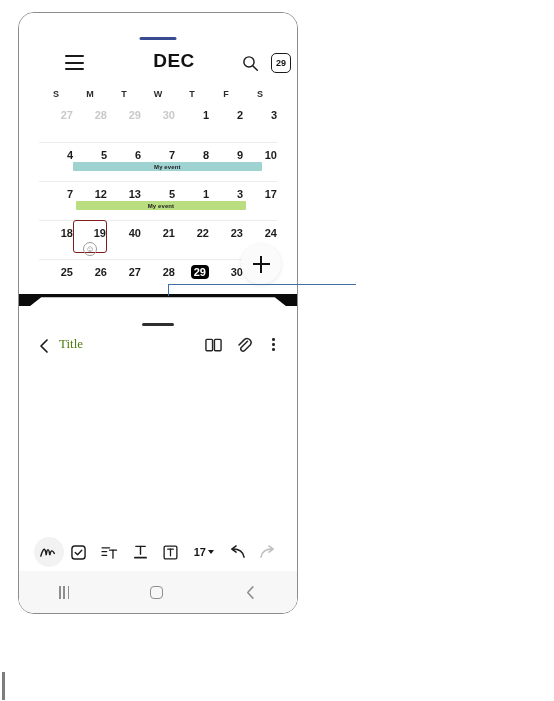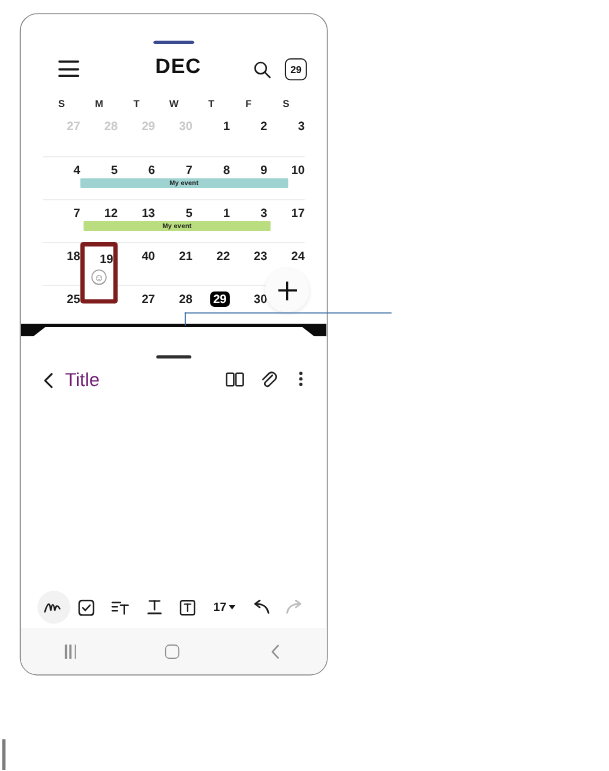--- a/index.html
+++ b/index.html
@@ -22,21 +22,21 @@
   }
 
   
   .cal { position: absolute; left: 0; top: 0; width: 100%; height: 281px; background:#fff; }
 
   .cal-tab {
     position: absolute; left: 50%; transform: translateX(-50%);
     top: 24px; width: 37px; height: 3px; background: #3a4a90; border-radius: 2px;
   }
   .cal-header {
-    position: absolute; left: 4px; top: 34px; width: 100%; height: 38px;
+    position: absolute; left: 16px; top: 34px; width: 100%; height: 38px;
   }
   .hamburger {
     position: absolute; left: 30px; top: 8px; width: 19px; height: 15px;
     display: flex; flex-direction: column; justify-content: space-between;
   }
   .hamburger i { display:block; height: 2px; background:#1a1a1a; border-radius:1px; }
   .cal-month {
     position: absolute; left: 50%; transform: translateX(-50%); top: 3px;
     font-size: 19px; font-weight: bold; letter-spacing: .5px; color: #111;
   }
@@ -67,22 +67,22 @@
     position: relative; text-align: right; padding-top: 5px;
     font-size: 11px; font-weight: bold; color: #1c1c1c;
   }
   .day.muted { color: #c9c9c9; }
   .day .num { display: inline-block; line-height: 14px; }
   .day.today .num {
     background: #000; color: #fff; border-radius: 4px;
     padding: 0 3px; min-width: 15px;
   }
   .day.boxed {
-    border: 4px solid #7f1d1d; border-radius: 3px; background: #fff;
-    height: 56px; margin-top: -1px; z-index: 2;
+    border: 1px solid #7f1d1d; border-radius: 3px; background: #fff;
+    height: 33px; margin-top: -1px; z-index: 2;
   }
   .emoji-chip {
     position: absolute; left: 50%; transform: translateX(-50%); top: 21px;
     width: 14px; height: 14px; border-radius: 50%; border: 1px solid #9a9a9a;
     display: flex; align-items: center; justify-content: center;
     font-size: 9px; color: #7d7d7d; line-height: 1;
   }
   .evt {
     position: absolute; height: 9px; border-radius: 1px;
     display: flex; align-items: center; justify-content: center;
@@ -114,21 +114,21 @@
   
   .notes { position: absolute; left: 0; top: 293px; width: 100%; bottom: 0; background:#fff; }
   .grabber {
     position: absolute; left: 50%; transform: translateX(-50%); top: 17px;
     width: 32px; height: 3px; background: #2f2f2f; border-radius: 2px;
   }
   .note-header { position: absolute; left: 0; top: 26px; width: 100%; height: 28px; }
   .back-chevron { position: absolute; left: 18px; top: 5px; width: 14px; height: 18px; }
   .note-title {
     position: absolute; left: 40px; top: 4px;
-    font-size: 17px; color: #701a75;
+    font-size: 13px; color: #4d7c0f; font-family: Liberation Serif, serif;
   }
   .hdr-icon { position: absolute; top: 5px; }
   .hdr-book { right: 75px; }
   .hdr-clip { right: 45px; }
   .hdr-dots {
     right: 22px; top: 6px; display: flex; flex-direction: column; gap: 2.5px; align-items: center;
   }
   .hdr-dots i { width: 2.6px; height: 2.6px; border-radius: 50%; background: #2a2a2a; display:block; }
 
   .todo-list { position: absolute; left: 29px; top: 64px; right: 20px; }

